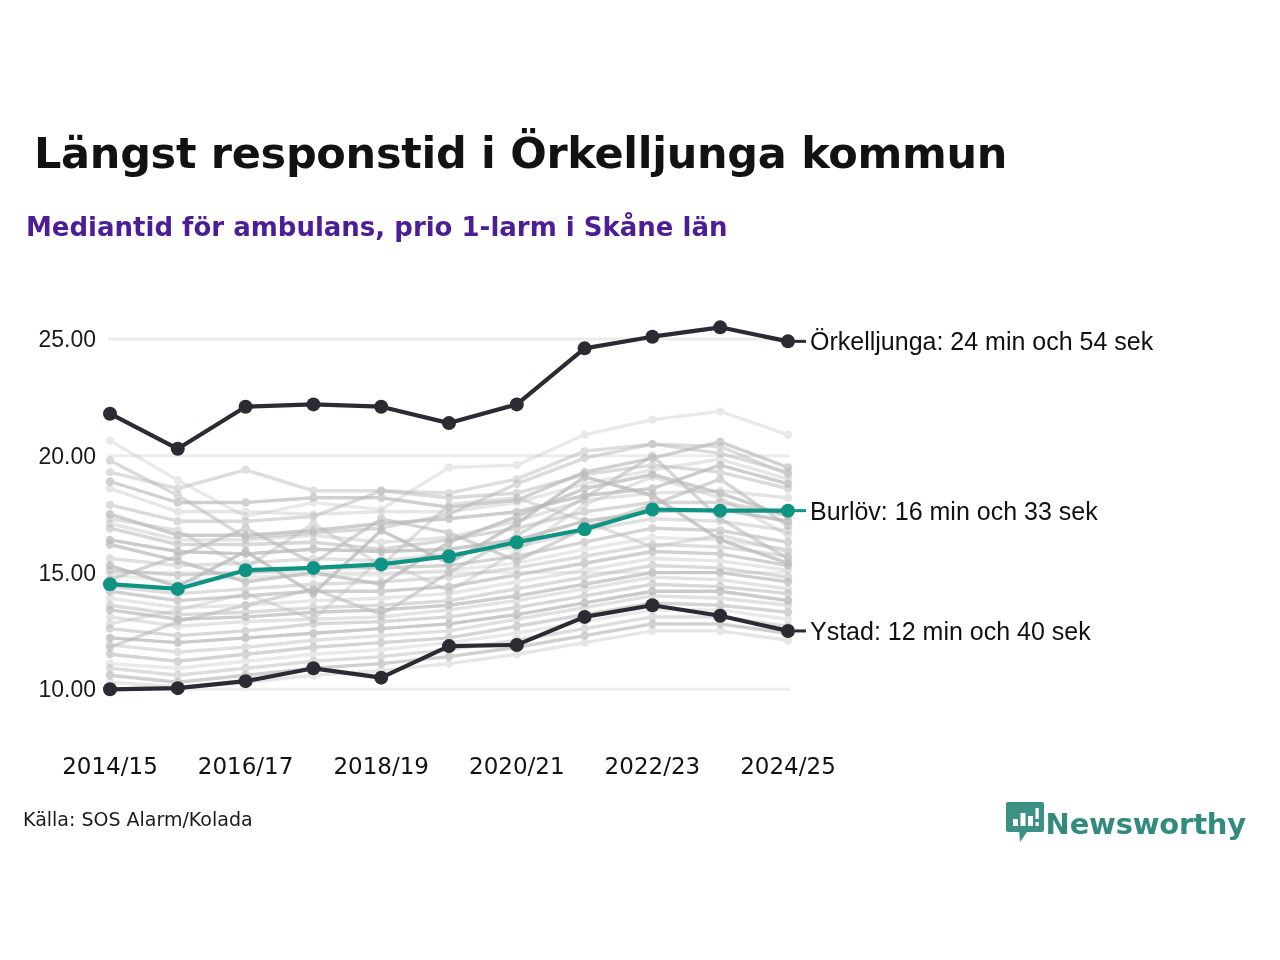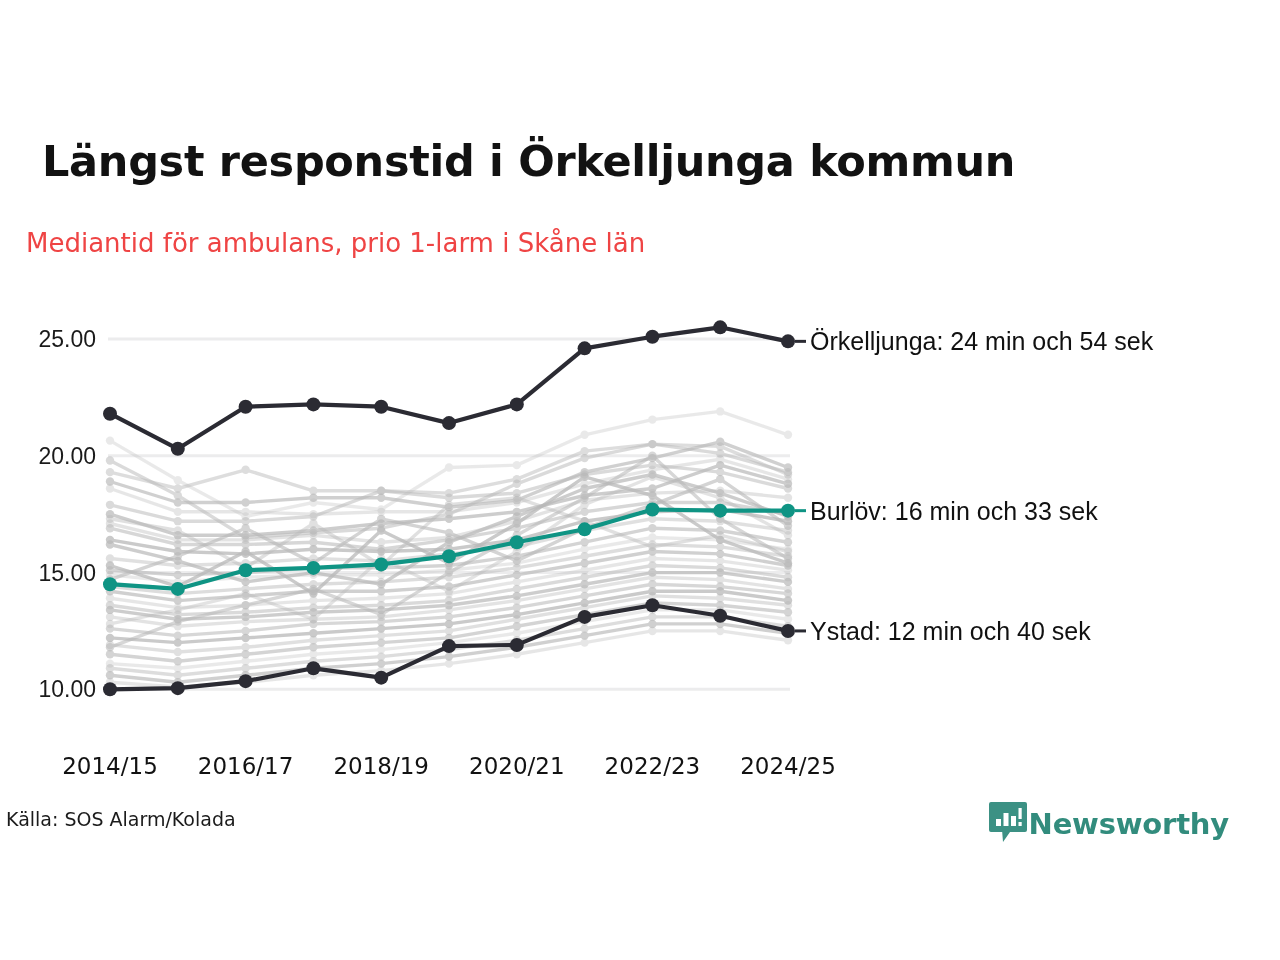--- a/index.html
+++ b/index.html
@@ -28,29 +28,29 @@
     top: 118px;
     width: 1220px;
   }
   #chart-title {
     font-family: "DejaVu Sans", sans-serif;
     font-size: 43px;
     font-weight: 700;
     line-height: 54px;
     letter-spacing: -0.3px;
     color: #121212;
-    margin: 16px;
+    margin: 8px;
     white-space: nowrap;
   }
   #chart-subtitle {
     font-family: "DejaVu Sans", sans-serif;
     font-size: 26px;
-    font-weight: 400;
+    font-weight: 700;
     line-height: 34px;
-    color: #ef4444;
+    color: #4c1d95;
     margin: 0;
     padding-top: 22px;
     white-space: nowrap;
   }
 
   
   #plot-wrap {
     position: absolute;
     left: 0px;
     top: 282px;
@@ -73,21 +73,21 @@
   }
   .series-label {
     font-family: "Liberation Sans", sans-serif;
     font-size: 25px;
     fill: #111111;
   }
 
   
   #footer {
     position: absolute;
-    left: 0;
+    left: 17px;
     top: 800px;
     width: 1200px;
     height: 70px;
     padding-left: 37px;
   }
   #source-note {
     position: absolute;
     left: 6px;
     top: 8px;
     font-family: "DejaVu Sans", sans-serif;

